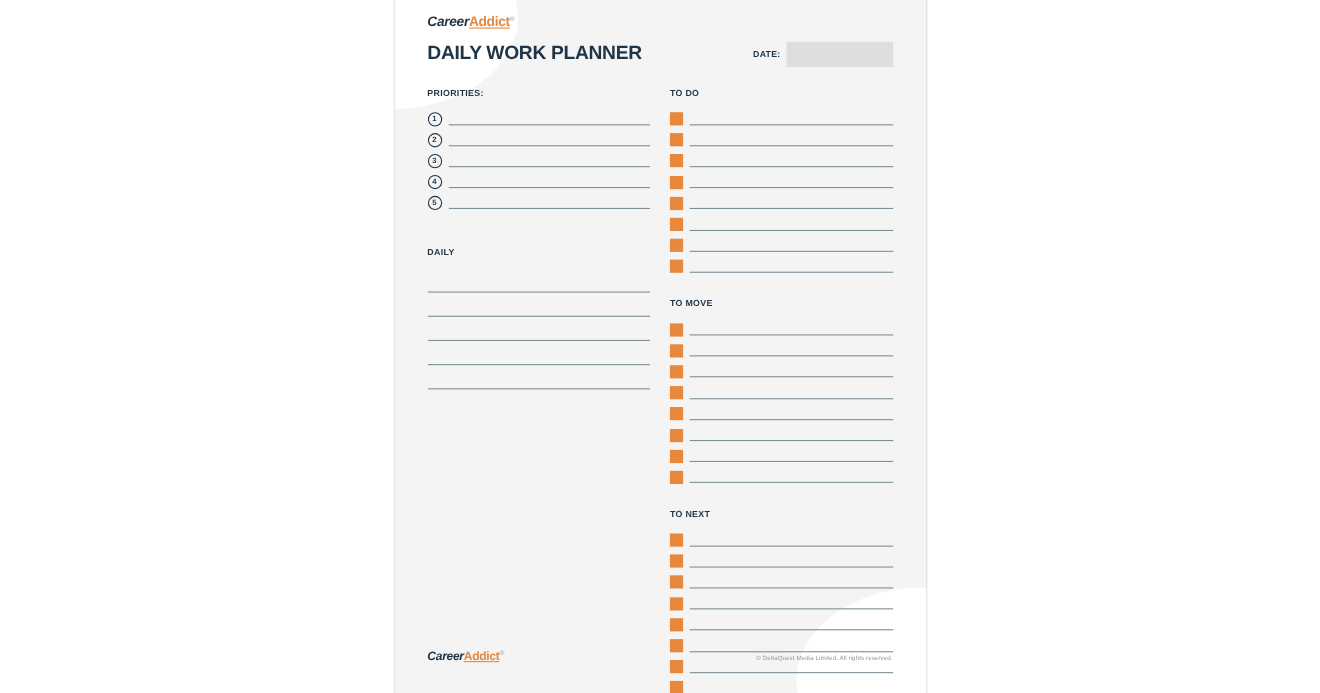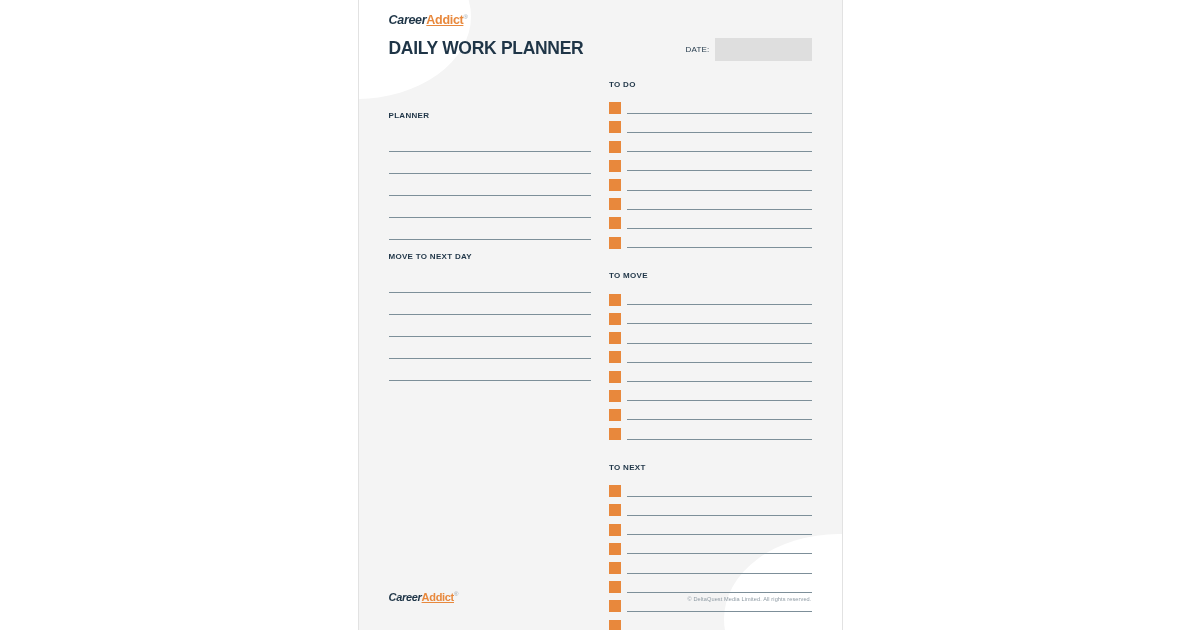--- a/index.html
+++ b/index.html
@@ -87,21 +87,21 @@
     line-height: 1;
     white-space: nowrap;
   }
   .date-group {
     display: flex;
     align-items: center;
     gap: 5px;
   }
   .date-label {
     font-size: 8px;
-    font-weight: normal;
+    font-weight: bold;
     color: #1f3547;
     letter-spacing: 0.2px;
   }
   .date-box {
     width: 97px;
     height: 23px;
     background: #dedede;
     border: none;
     outline: none;
   }
@@ -220,49 +220,63 @@
         <div class="date-group">
           <span class="date-label">DATE:</span>
           <input class="date-box" type="text" value="" style="">
         </div>
       </div>
 
       <div class="columns">
 
         <div class="col">
 
+          <div class="section">
+            <div class="section-title">PRIORITIES:</div>
+
+            <div class="prio-row">
+              <div class="prio-num">1</div>
+              <div class="prio-line"></div>
+            </div>
+            <div class="prio-row">
+              <div class="prio-num">2</div>
+              <div class="prio-line"></div>
+            </div>
+            <div class="prio-row">
+              <div class="prio-num">3</div>
+              <div class="prio-line"></div>
+            </div>
+            <div class="prio-row">
+              <div class="prio-num">4</div>
+              <div class="prio-line"></div>
+            </div>
+            <div class="prio-row">
+              <div class="prio-num">5</div>
+              <div class="prio-line"></div>
+            </div>
+          </div>
 
           <div class="gap-md"></div>
 
 
           <div class="gap-sm"></div>
 
           <div class="section">
-            <div class="section-title">PLANNER</div>
+            <div class="section-title">DAILY</div>
             <div class="lines-block">
               <div class="plain-line"></div>
               <div class="plain-line"></div>
               <div class="plain-line"></div>
               <div class="plain-line"></div>
               <div class="plain-line"></div>
             </div>
           </div>
 
           <div class="gap-sm"></div>
 
-          <div class="section">
-            <div class="section-title">MOVE TO NEXT DAY</div>
-            <div class="lines-block">
-              <div class="plain-line"></div>
-              <div class="plain-line"></div>
-              <div class="plain-line"></div>
-              <div class="plain-line"></div>
-              <div class="plain-line"></div>
-            </div>
-          </div>
 
         </div>
 
         <div class="col">
 
           <div class="section">
             <div class="section-title">TO DO</div>
             <div class="check-row">
               <div class="check-box"></div>
               <div class="check-line"></div>

